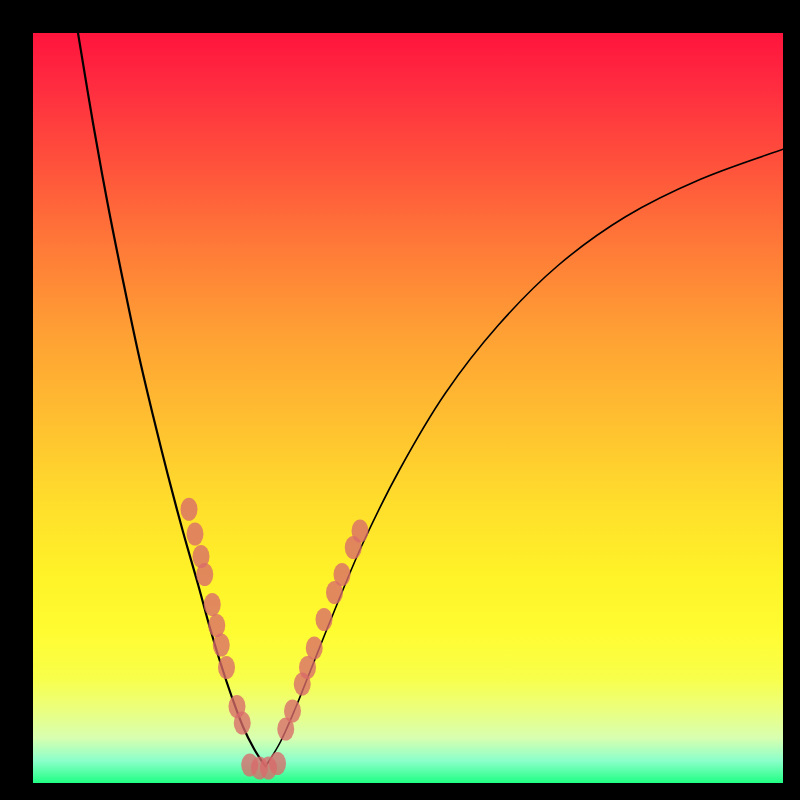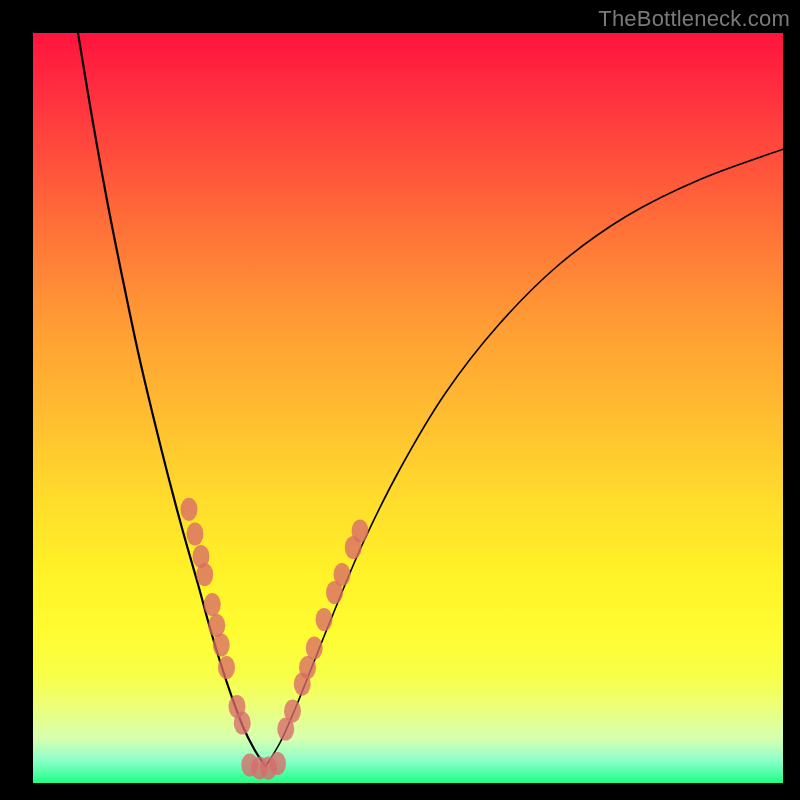--- a/index.html
+++ b/index.html
@@ -94,14 +94,13 @@
           <ellipse cx="274.5" cy="634.5" rx="8.5" ry="11.5" class="marker"></ellipse>
           <ellipse cx="281.25" cy="615" rx="8.5" ry="11.5" class="marker"></ellipse>
           <ellipse cx="290.99999999999994" cy="586.5" rx="8.5" ry="11.5" class="marker"></ellipse>
           <ellipse cx="301.5" cy="559.5" rx="8.5" ry="11.5" class="marker"></ellipse>
           <ellipse cx="309" cy="541.5" rx="8.5" ry="11.5" class="marker"></ellipse>
           <ellipse cx="320.25000000000006" cy="514.5" rx="8.5" ry="11.5" class="marker"></ellipse>
           <ellipse cx="327" cy="498" rx="8.5" ry="11.5" class="marker"></ellipse>
         </g>
     </svg>
   </div>
-  <div class="watermark">TheBottleneck.com</div>
 </div>
 
 </body></html>

